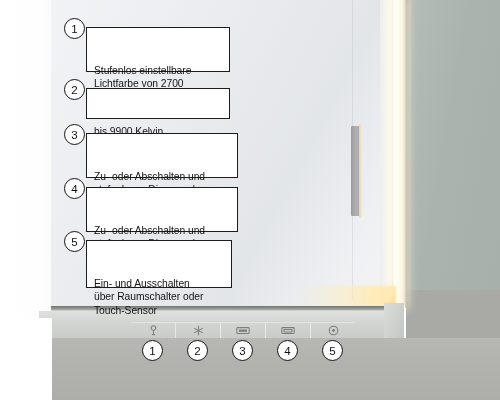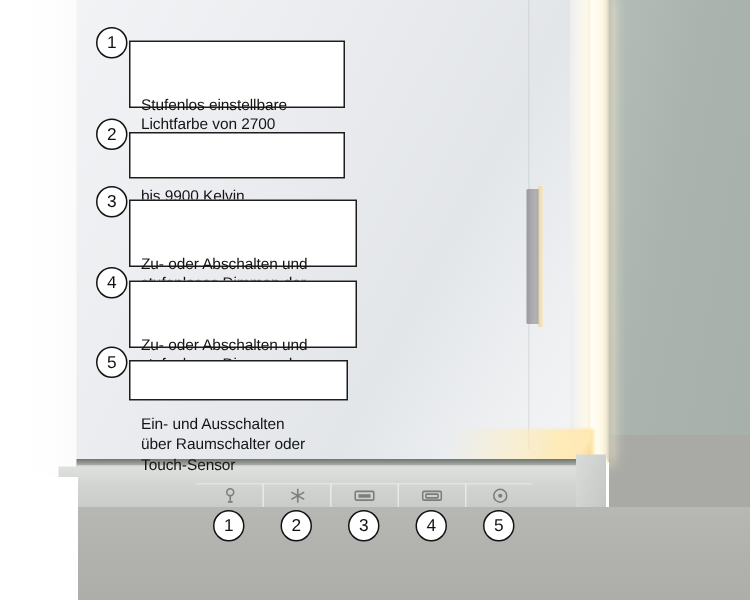--- a/index.html
+++ b/index.html
@@ -378,21 +378,21 @@
     <div class="callout" style="left:64px; top:187px;">
       <div class="callout-box" style="width:152px; height:45px;">
         <div class="callout-text">Zu- oder Abschalten und
 stufenloses Dimmen der
 Hauptbeleuchtung</div>
       </div>
       <div class="callout-badge">4</div>
     </div>
 
     <div class="callout" style="left:64px; top:240px;">
-      <div class="callout-box" style="width:146px; height:27px;">
+      <div class="callout-box" style="width:146px; height:48px;">
         <div class="callout-text">Ein- und Ausschalten
 über Raumschalter oder
 Touch-Sensor</div>
       </div>
       <div class="callout-badge">5</div>
     </div>
 
   </div>
 
   <div class="markers">

